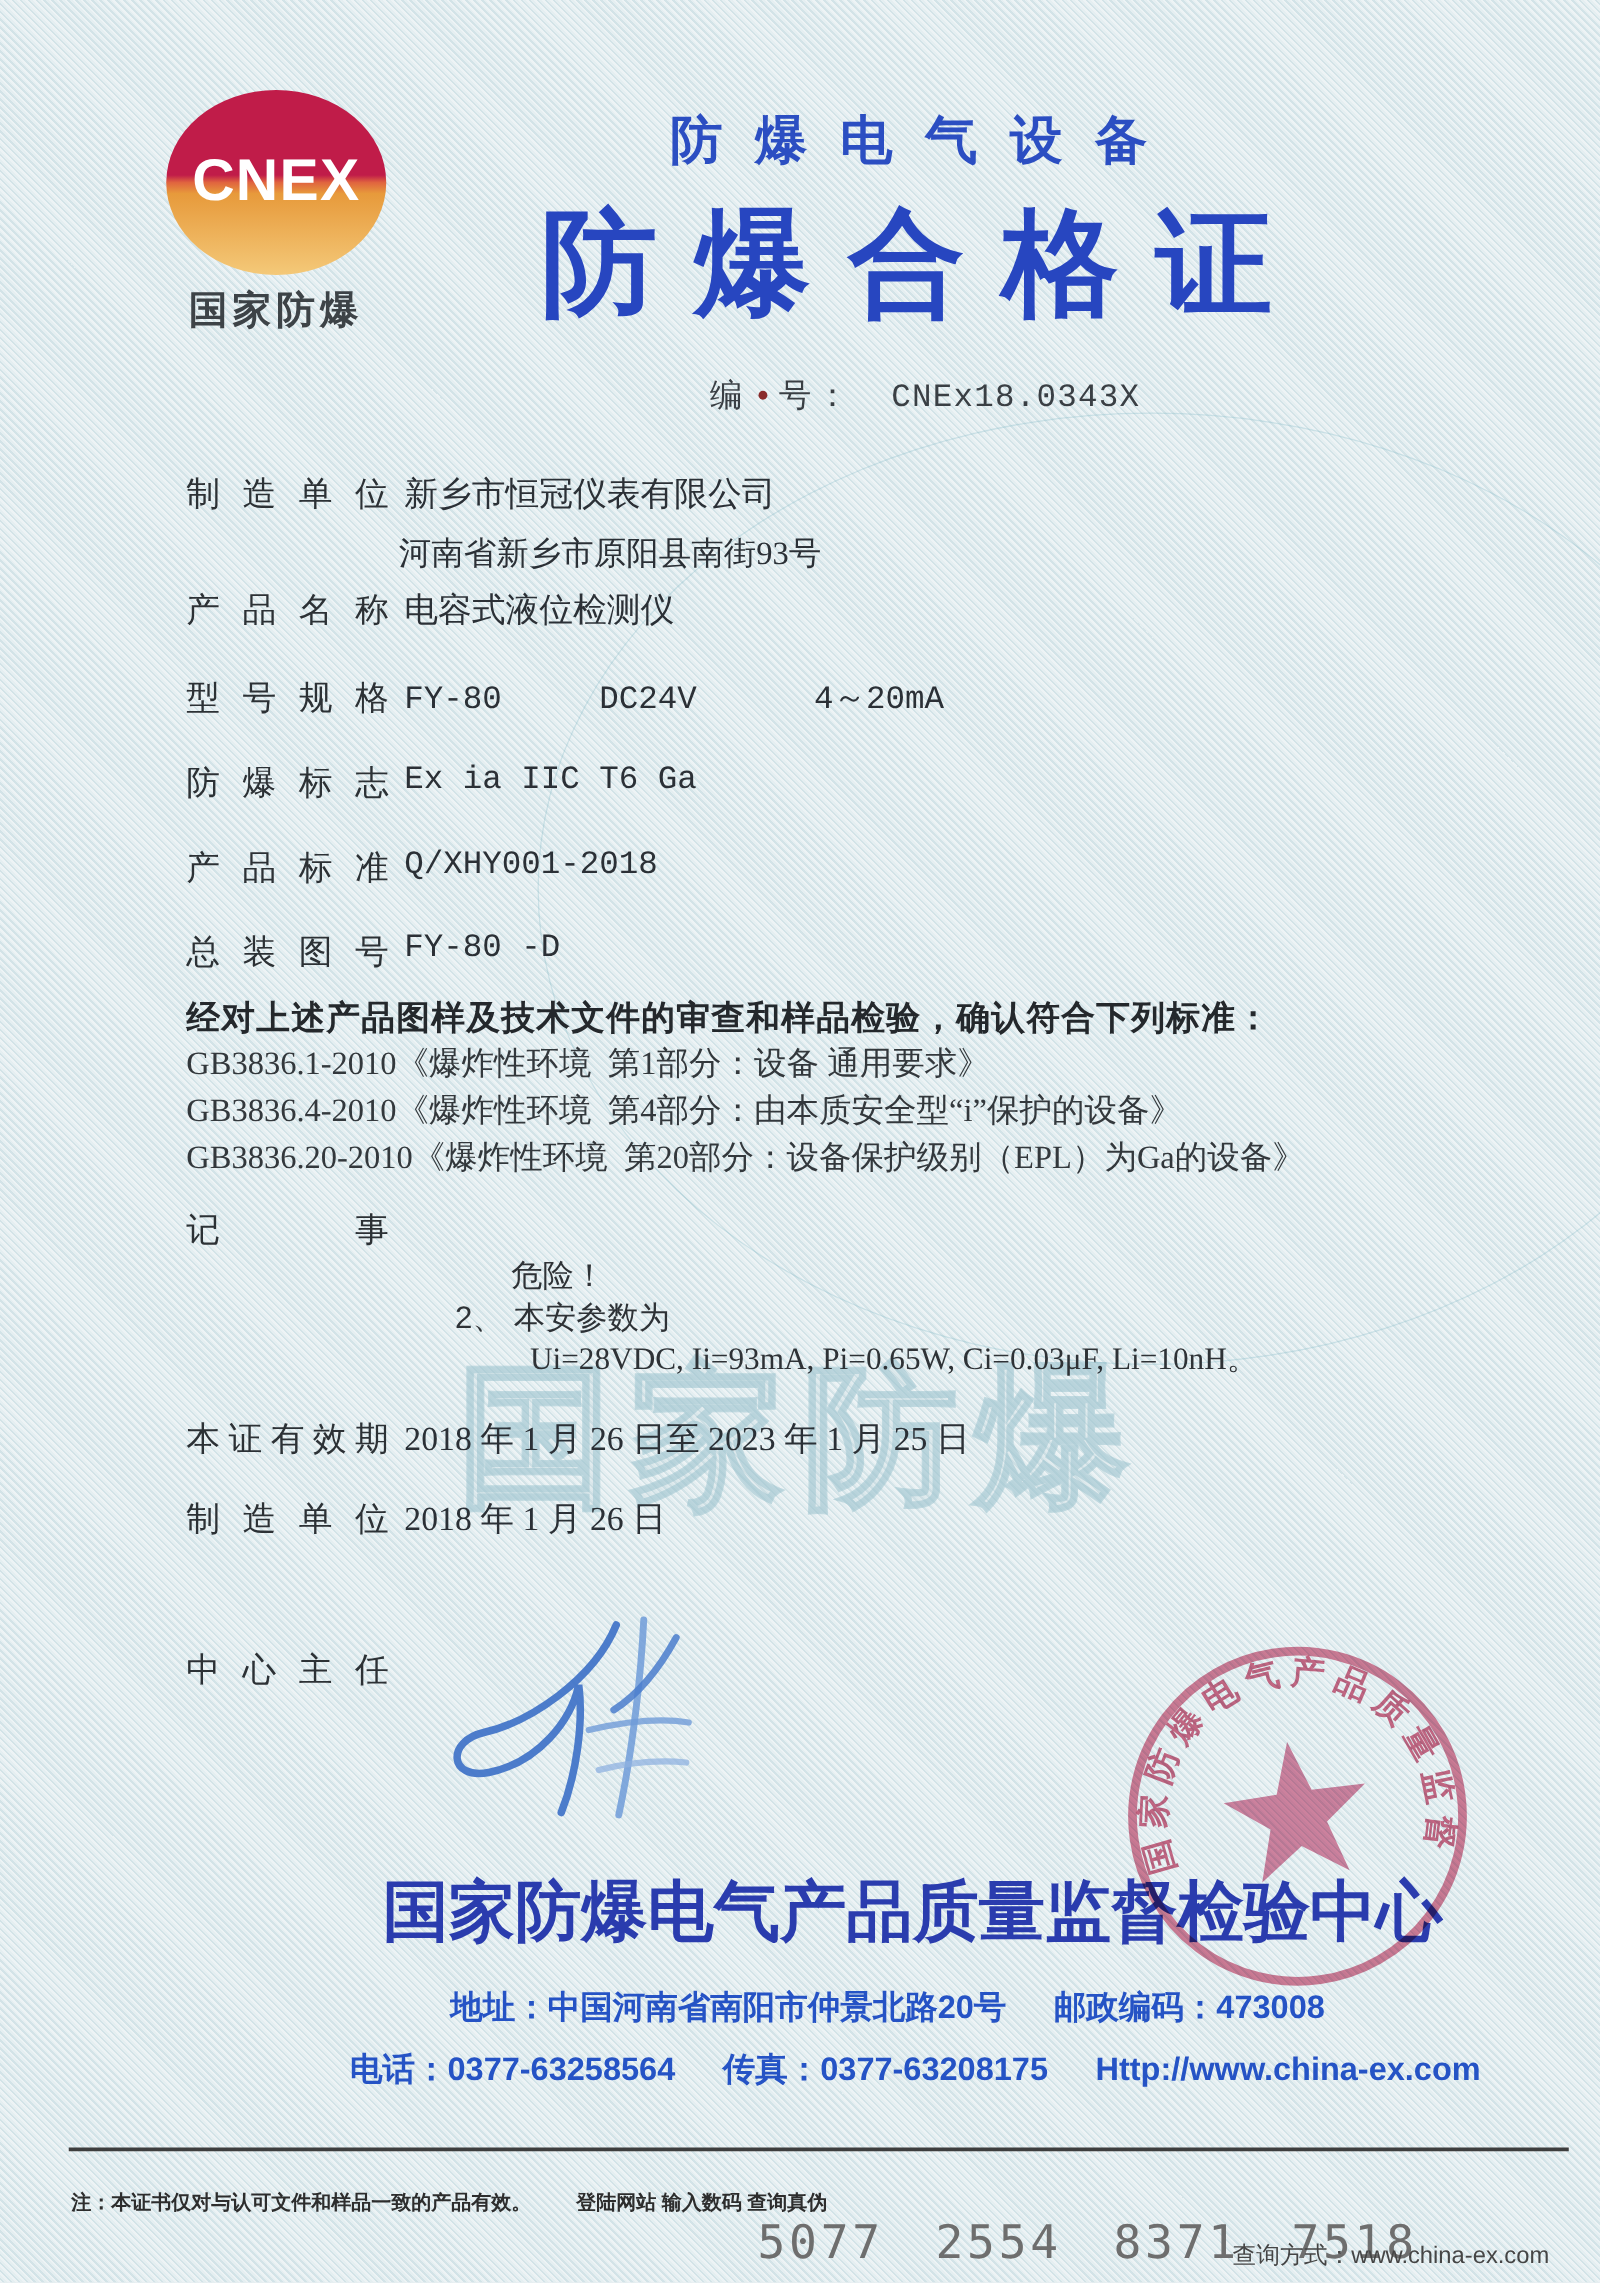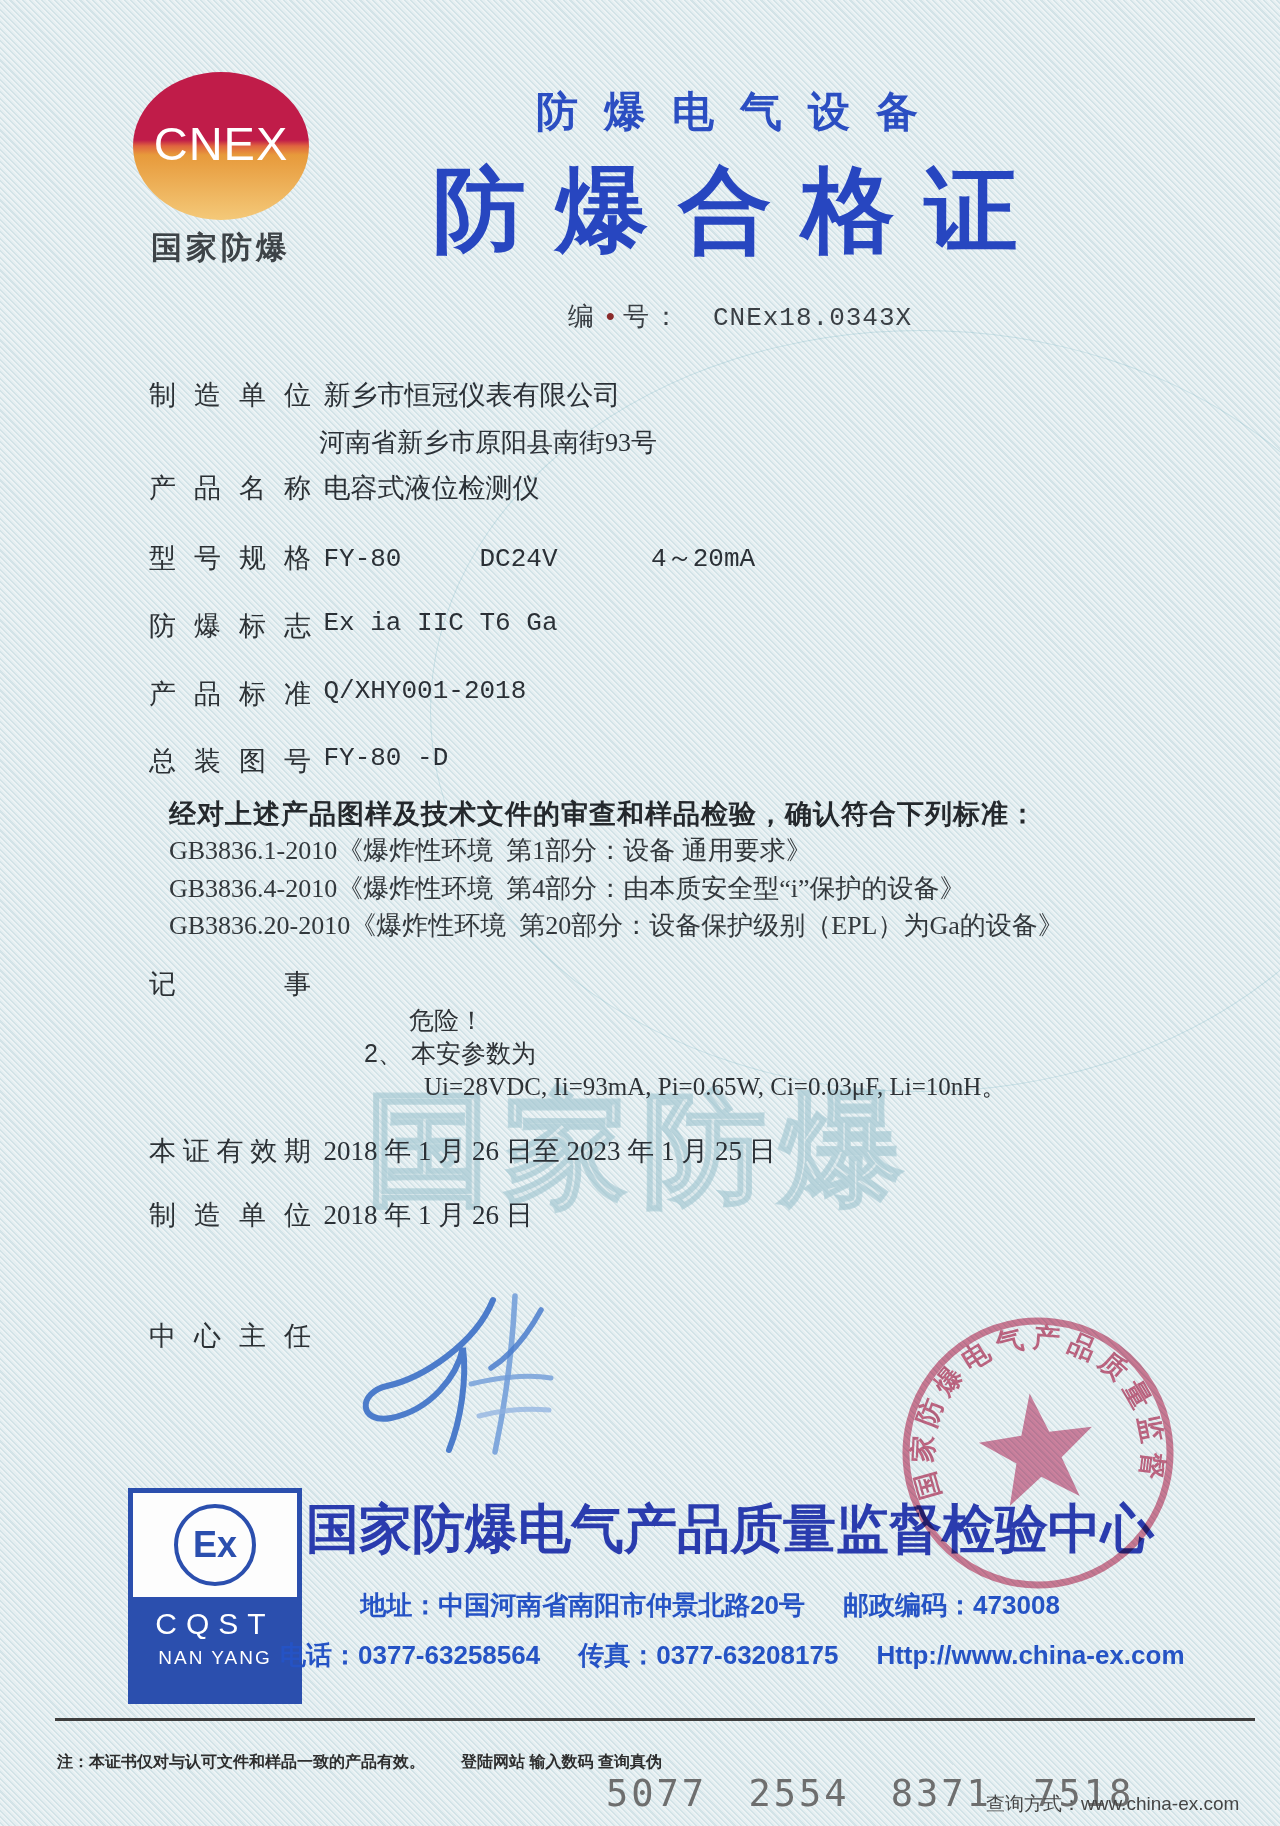--- a/index.html
+++ b/index.html
@@ -21,42 +21,42 @@
   .guilloche{
     position:absolute;left:430px;top:330px;width:980px;height:760px;border-radius:50%;
     border:1.5px solid rgba(120,180,195,.28);z-index:0;
   }
   
   .cnex-oval{
     position:absolute;left:133px;top:72px;width:176px;height:148px;border-radius:50%;
     background:linear-gradient(180deg,#c01c49 0%,#c01c49 46%,#e0643f 50%,#e79a3b 56%,#f4c979 100%);
     display:flex;align-items:center;justify-content:center;z-index:1;
   }
-  .cnex-text{color:#fff;font-size:47px;font-weight:normal;letter-spacing:1px;margin-top:-6px;}
+  .cnex-text{color:#fff;font-size:47px;font-weight:bold;letter-spacing:1px;margin-top:-6px;}
   .cnex-caption{position:absolute;left:123px;top:227px;width:196px;text-align:center;
     font-size:31px;font-weight:600;letter-spacing:4px;color:#3d4347;z-index:1;}
   
   .head{position:absolute;left:360px;width:760px;text-align:center;z-index:1;white-space:nowrap;}
   .head-sub{top:84px;font-size:42px;font-weight:bold;letter-spacing:26px;color:#2b4ec2;}
   .head-title{top:148px;font-size:93px;font-weight:bold;letter-spacing:30px;color:#2746c0;}
   .cert-line{top:299px;font-size:26px;color:#3a3f44;}
   .cert-line .lbl{letter-spacing:4px;font-weight:500;}
   .cert-line .dot{color:#8a2b2b;margin:0 8px;}
   .cert-no{font-family:"Liberation Mono","DejaVu Sans Mono",monospace;margin-left:30px;letter-spacing:1px;}
   
   .row{position:absolute;left:149px;white-space:nowrap;z-index:1;}
   .flabel{display:inline-block;width:162px;text-align:justify;text-align-last:justify;
     font-size:27px;font-weight:500;color:#2c3135;vertical-align:top;}
   .fvalue{margin-left:8px;font-size:27px;color:#2b3036;white-space:pre;
     font-family:"Liberation Serif","DejaVu Serif",serif;}
   .mono{font-family:"Liberation Mono","DejaVu Sans Mono",monospace;font-size:26px;}
   .addr2{position:absolute;left:319px;font-size:26px;color:#2b3036;z-index:1;
     font-family:"Liberation Serif","DejaVu Serif",serif;}
   
-  .std{position:absolute;left:149px;white-space:pre;z-index:1;margin-left:20px;}
+  .std{position:absolute;left:149px;white-space:pre;z-index:1;}
   .std-intro{font-size:27px;font-weight:600;color:#24282c;letter-spacing:1px;}
   .std-item{font-size:26px;color:#33383c;font-family:"Liberation Serif","DejaVu Serif",serif;}
   
   .note-num{font-size:25px;color:#2e3236;}
   .note-text{font-size:25px;color:#2e3236;margin-left:8px;}
   .params{font-family:"Liberation Serif","DejaVu Serif",serif;font-size:25px;color:#2e3236;}
   
   .signature{position:absolute;left:345px;top:1292px;z-index:2;}
   .seal{position:absolute;left:878px;top:1293px;z-index:3;mix-blend-mode:multiply;opacity:.88;}
   
@@ -172,31 +172,20 @@
     <g transform="rotate(-8 160 160)">
       <circle cx="160" cy="160" r="132" fill="none" stroke="#cb4a6d" stroke-width="7" opacity="0.8"></circle>
       <path id="ringPath" d="M 60.4 196.3 A 106 106 0 1 1 259.6 196.3" fill="none"></path>
       <text font-size="27" font-weight="bold" fill="#c64468" letter-spacing="2" opacity="0.9">
         <textPath href="#ringPath" startOffset="8" textLength="540">国家防爆电气产品质量监督检验中心</textPath>
       </text>
       <polygon opacity="0.88" fill="#d06287" points="160,100 145.9,140.6 102.9,141.5 137.2,167.4 124.7,208.5 160,184 195.3,208.5 182.8,167.4 217.1,141.5 174.1,140.6"></polygon>
     </g>
   </svg>
 
-  <div class="cqst">
-    <div class="cqst-top">
-      <div class="cqst-circle">
-        <span class="cqst-ex">Ex</span>
-      </div>
-    </div>
-    <div class="cqst-bottom">
-      <div class="cqst-name">CQST</div>
-      <div class="cqst-city">NAN YANG</div>
-    </div>
-  </div>
 
   <div class="org-name">国家防爆电气产品质量监督检验中心</div>
 
   <div class="org-line" style="top:1588px">
     <span>地址：</span><span>中国河南省南阳市仲景北路20号</span><span class="gap"></span><span>邮政编码：</span><span>473008</span>
   </div>
 
   <div class="org-line" style="top:1638px">
     <span>电话：</span><span>0377-63258564</span><span class="gap"></span><span>传真：</span><span>0377-63208175</span><span class="gap"></span><span>Http://www.china-ex.com</span>
   </div>

